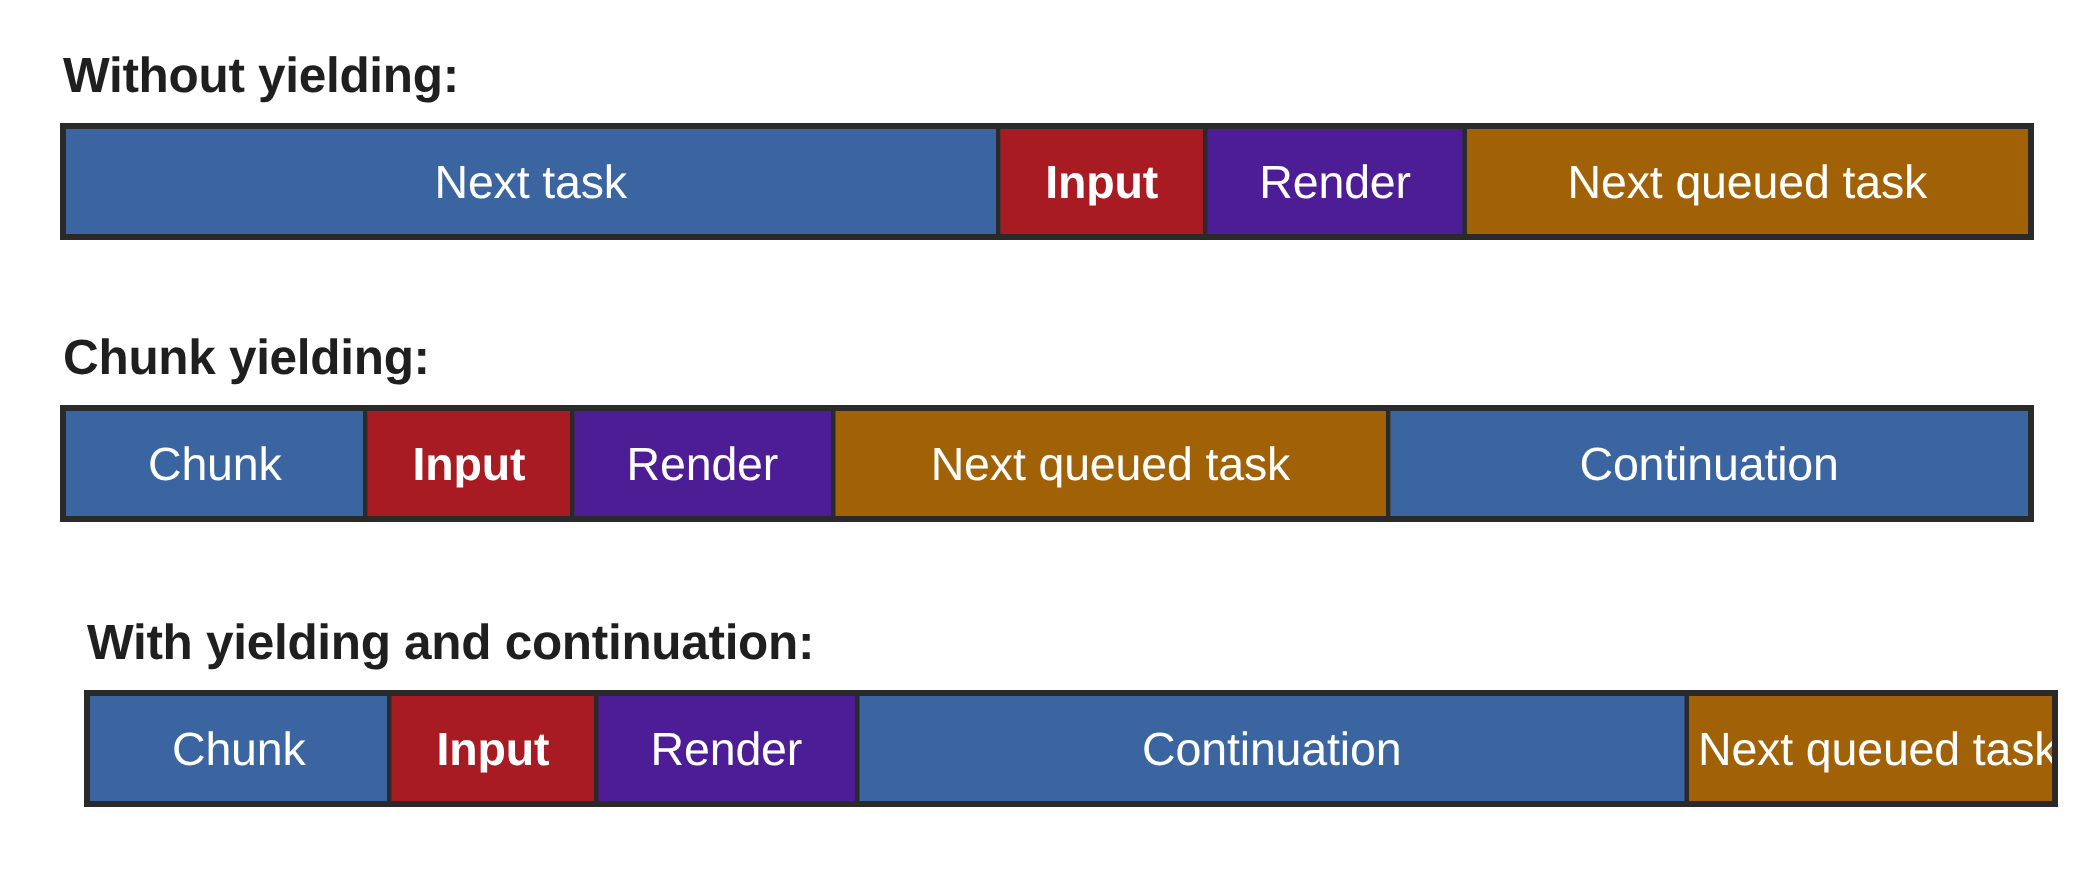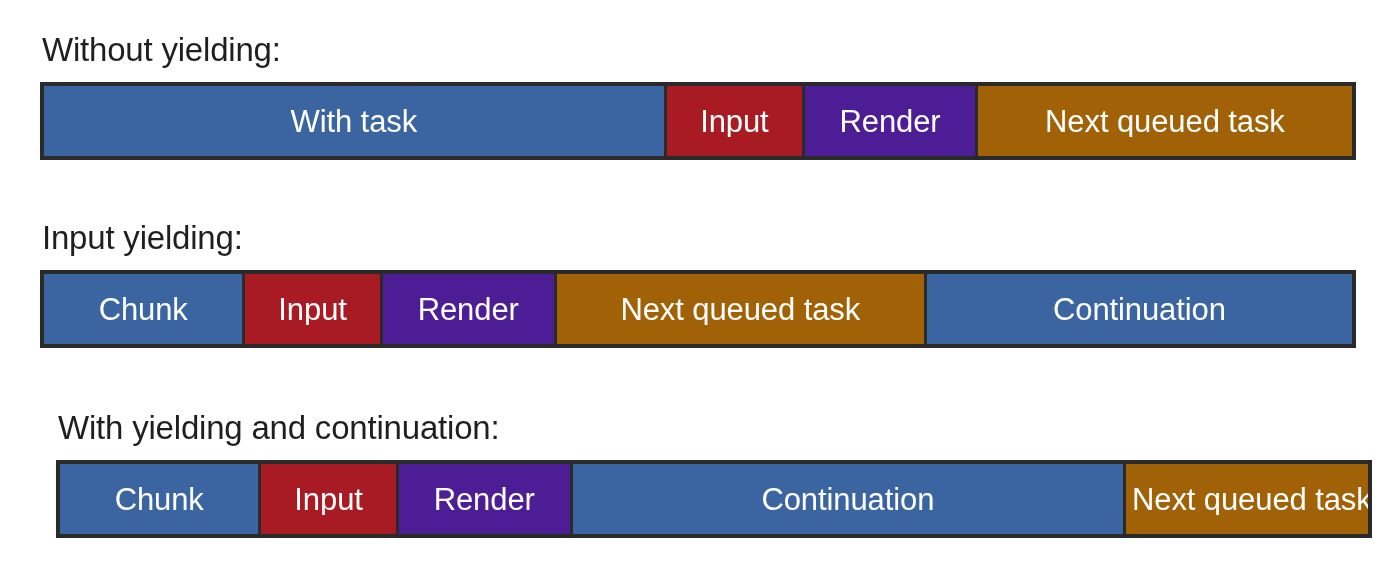--- a/index.html
+++ b/index.html
@@ -30,21 +30,21 @@
     width: 1316px;
   }
 
   .group-1 { top: 30px; }
   .group-2 { top: 218px; }
   .group-3 { top: 408px; margin-left: 16px; }
 
   .caption {
     font-size: 33px;
     line-height: 40px;
-    font-weight: 400;
+    font-weight: 700;
     letter-spacing: -0.2px;
     color: #1f1f1f;
     margin: 0 0 12px 2px;
     white-space: nowrap;
   }
 
   .bar {
     display: flex;
     width: 1316px;
     height: 78px;
@@ -74,49 +74,49 @@
 
   .seg-label {
     display: block;
     padding: 0 6px;
     overflow: hidden;
     text-overflow: clip;
     white-space: nowrap;
   }
 
   .c-blue  { background: #3a65a0; }
-  .c-red   { background: #a81b22; }
+  .c-red   { background: #a81b22; font-weight: bold; }
   .c-green { background: #4c1d95; }
   .c-gray  { background: #a16207; }
 </style>
 </head>
 <body>
 
 <div class="diagram">
 
   <div class="group group-1">
     <div class="caption">Without yielding:</div>
     <div class="bar">
       <div class="seg c-blue" style="width:47.6%">
-        <span class="seg-label">With task</span>
+        <span class="seg-label">Next task</span>
       </div>
       <div class="seg c-red" style="width:10.6%">
         <span class="seg-label">Input</span>
       </div>
       <div class="seg c-green" style="width:13.2%">
         <span class="seg-label">Render</span>
       </div>
       <div class="seg c-gray" style="width:28.6%">
         <span class="seg-label">Next queued task</span>
       </div>
     </div>
   </div>
 
   <div class="group group-2">
-    <div class="caption">Input yielding:</div>
+    <div class="caption">Chunk yielding:</div>
     <div class="bar">
       <div class="seg c-blue" style="width:15.4%">
         <span class="seg-label">Chunk</span>
       </div>
       <div class="seg c-red" style="width:10.5%">
         <span class="seg-label">Input</span>
       </div>
       <div class="seg c-green" style="width:13.3%">
         <span class="seg-label">Render</span>
       </div>

